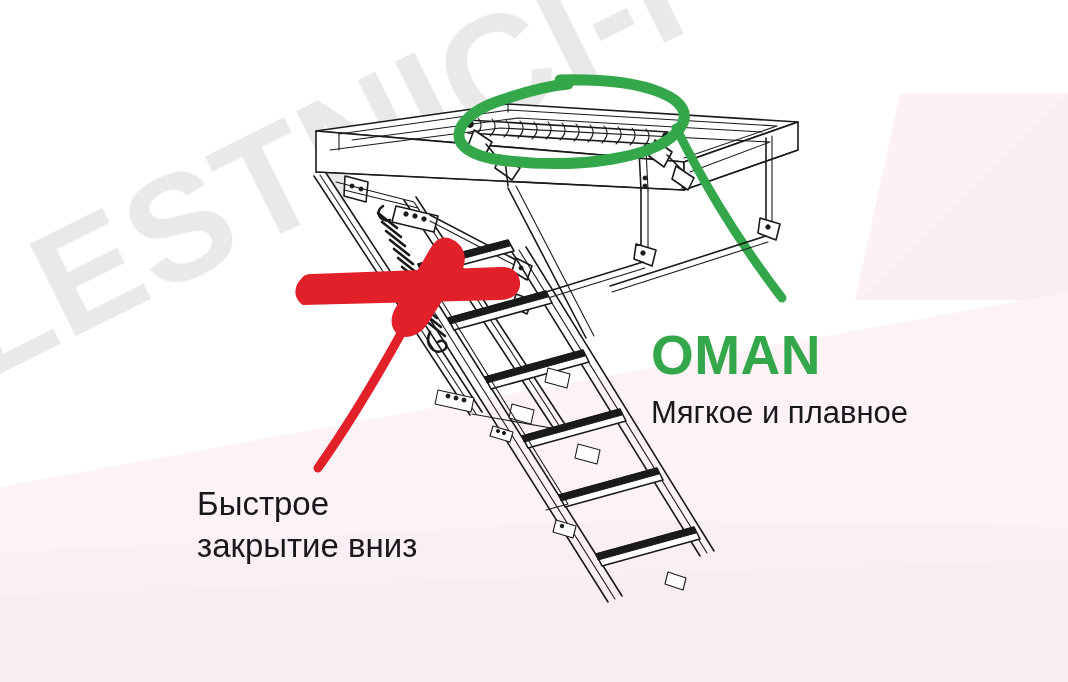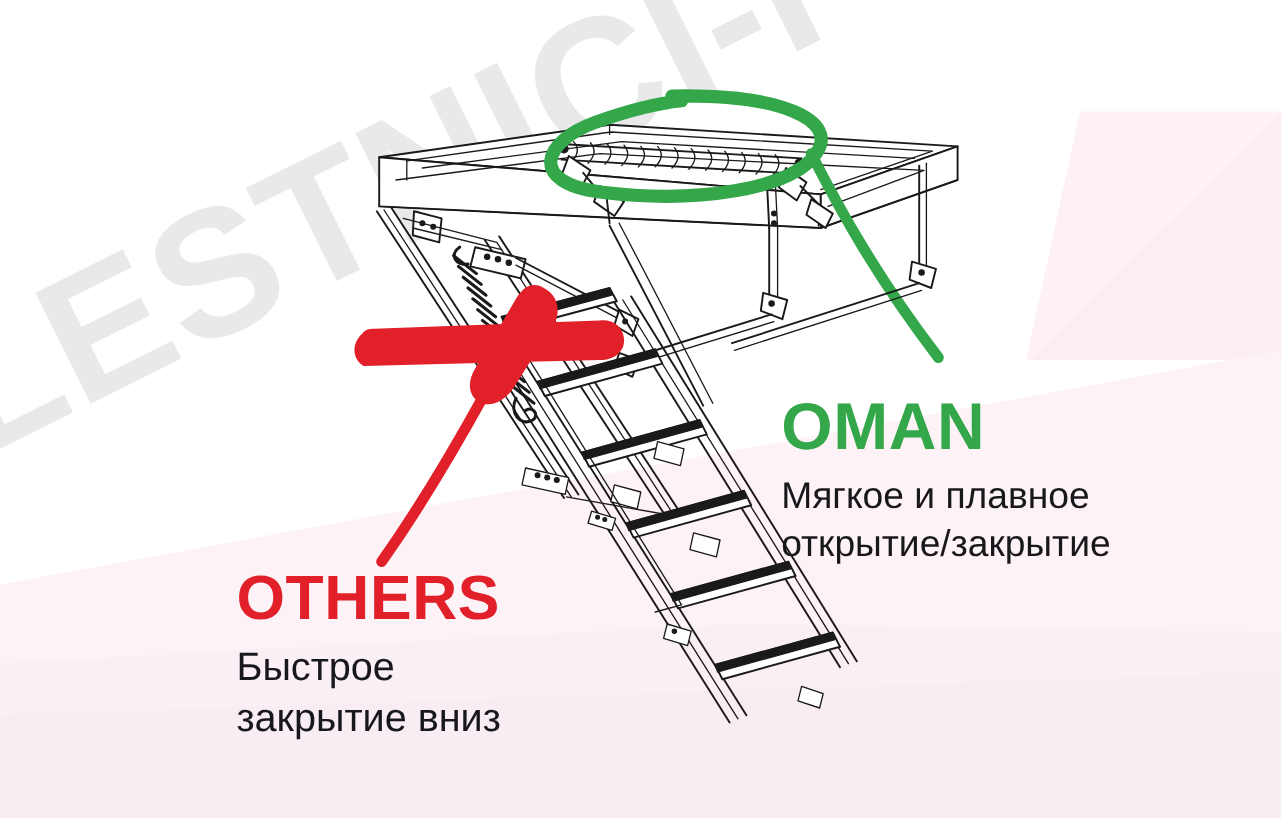--- a/index.html
+++ b/index.html
@@ -307,25 +307,23 @@
 
       <path fill="none" stroke="#e1202a" stroke-width="9" stroke-linecap="round" d="M403 330 C 382 368, 352 420, 318 468"></path>
     </g>
 
   </svg>
 
   <div class="label-block" id="oman-block">
     <div class="headline" id="oman-title">OMAN</div>
     <div class="sub" id="oman-sub">
       <div>Мягкое и плавное</div>
-      <div>открытие/закрытие</div>
     </div>
   </div>
 
   <div class="label-block" id="others-block">
-    <div class="headline" id="others-title">OTHERS</div>
     <div class="sub" id="others-sub">
       <div>Быстрое</div>
       <div>закрытие вниз</div>
     </div>
   </div>
 
 </div>
 
 </body></html>

